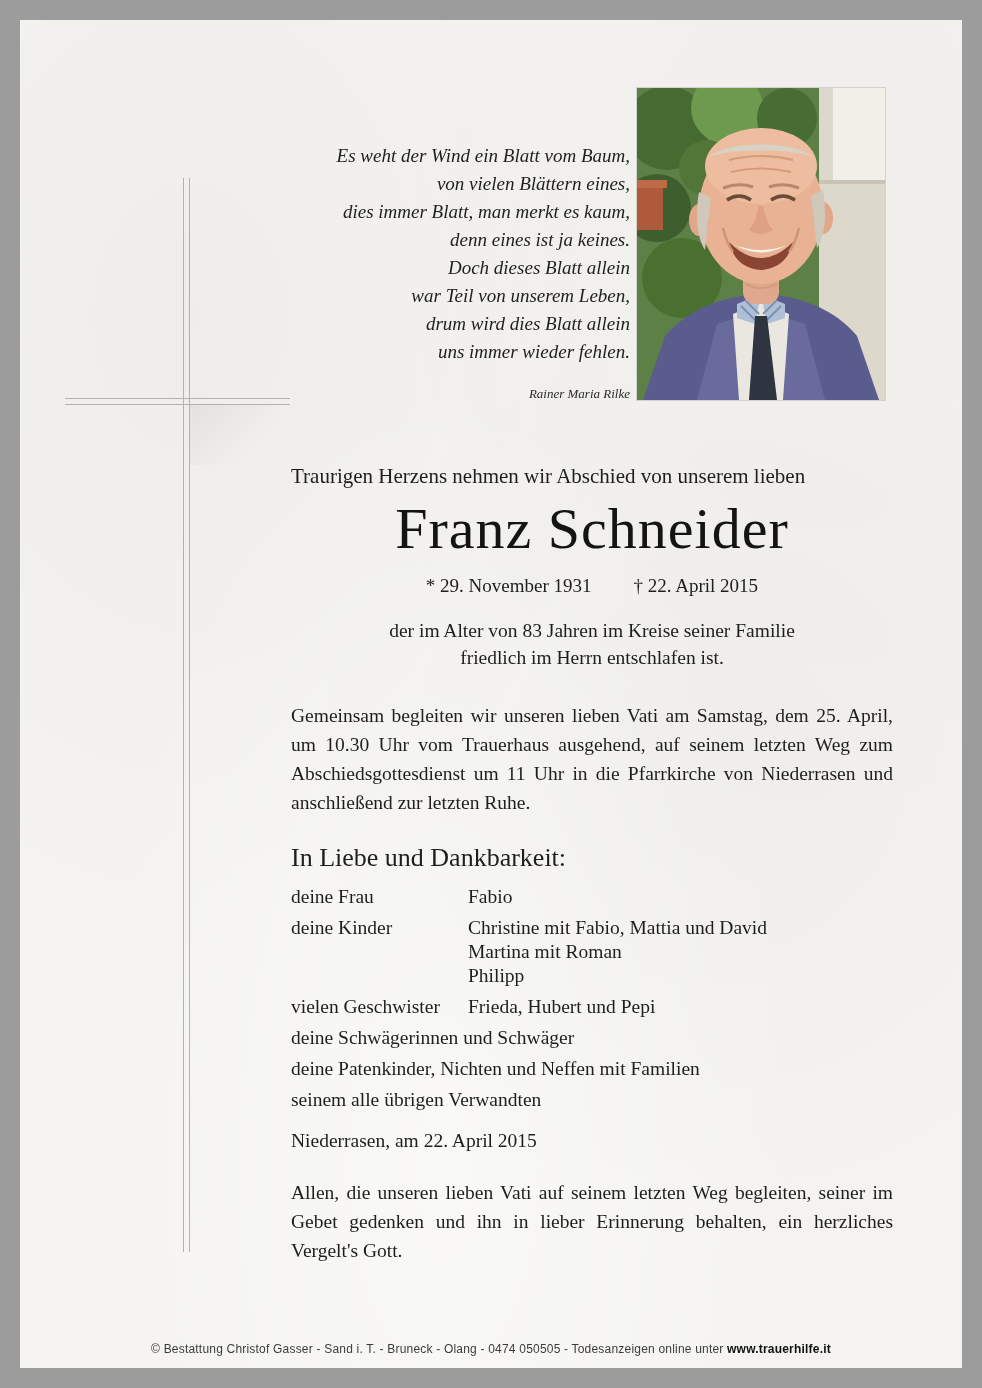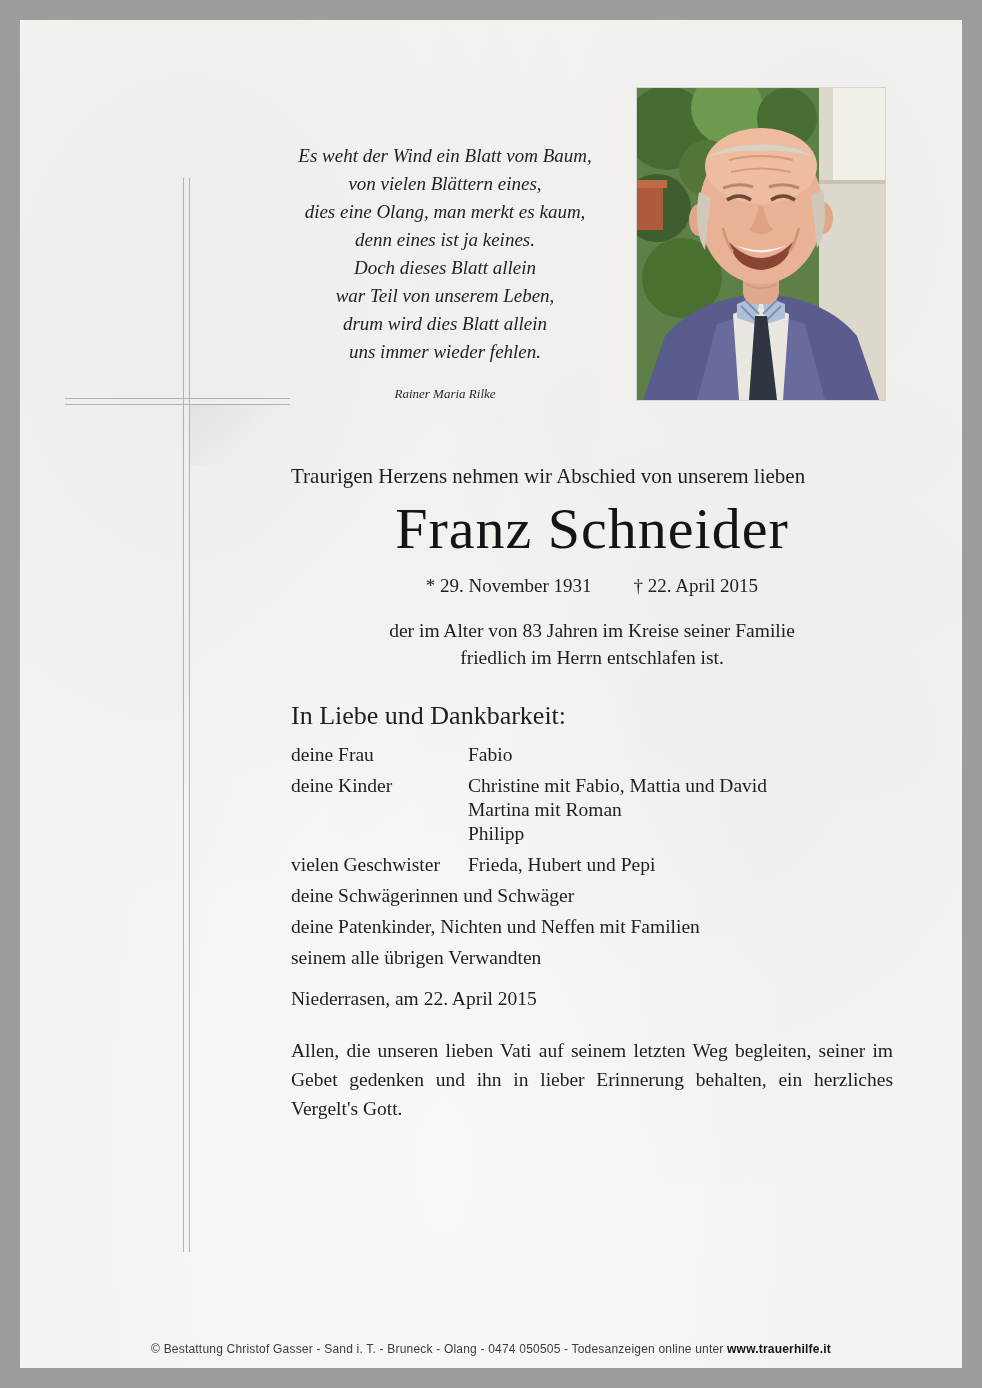--- a/index.html
+++ b/index.html
@@ -35,21 +35,21 @@
   .photo{
     position:absolute;left:617px;top:68px;width:248px;height:312px;
     box-shadow:0 0 0 1px rgba(0,0,0,0.12);
     overflow:hidden;
   }
   .photo svg{display:block;}
 
   
   .poem{
     position:absolute;left:240px;top:122px;width:370px;
-    text-align:center;
+    text-align:right;
     font-style:italic;
     font-size:19px;line-height:28px;
     color:#1f1f1f;
   }
   .poem-author{
     margin-top:14px;
     font-size:13px;
     color:#2a2a2a;
   }
 
@@ -172,21 +172,21 @@
 
       <path d="M86,140 Q90,156 96,164 M162,140 Q158,156 152,164" stroke="#cf9375" stroke-width="2.5" fill="none"></path>
 
       <path d="M108,196 Q124,204 140,196" stroke="#d79a7c" stroke-width="2" fill="none"></path>
     </svg>
   </div>
 
   <div class="poem">
     <div>Es weht der Wind ein Blatt vom Baum,</div>
     <div>von vielen Blättern eines,</div>
-    <div>dies eine Olang, man merkt es kaum,</div>
+    <div>dies immer Blatt, man merkt es kaum,</div>
     <div>denn eines ist ja keines.</div>
     <div>Doch dieses Blatt allein</div>
     <div>war Teil von unserem Leben,</div>
     <div>drum wird dies Blatt allein</div>
     <div>uns immer wieder fehlen.</div>
     <div class="poem-author">Rainer Maria Rilke</div>
   </div>
 
   <div class="main">
 
@@ -197,20 +197,21 @@
     <div class="dates">
       <span>* 29. November 1931</span>
       <span>† 22. April 2015</span>
     </div>
 
     <div class="passing">
       <div>der im Alter von 83 Jahren im Kreise seiner Familie</div>
       <div>friedlich im Herrn entschlafen ist.</div>
     </div>
 
+    <p class="para">Gemeinsam begleiten wir unseren lieben Vati am Samstag, dem 25. April, um 10.30 Uhr vom Trauerhaus ausgehend, auf seinem letzten Weg zum Abschiedsgottesdienst um 11 Uhr in die Pfarrkirche von Niederrasen und anschließend zur letzten Ruhe.</p>
 
     <p class="gratitude-heading">In Liebe und Dankbarkeit:</p>
 
     <div class="relation-row">
       <div class="relation-label">deine Frau</div>
       <div class="relation-names">
         <div>Fabio</div>
       </div>
     </div>
 

